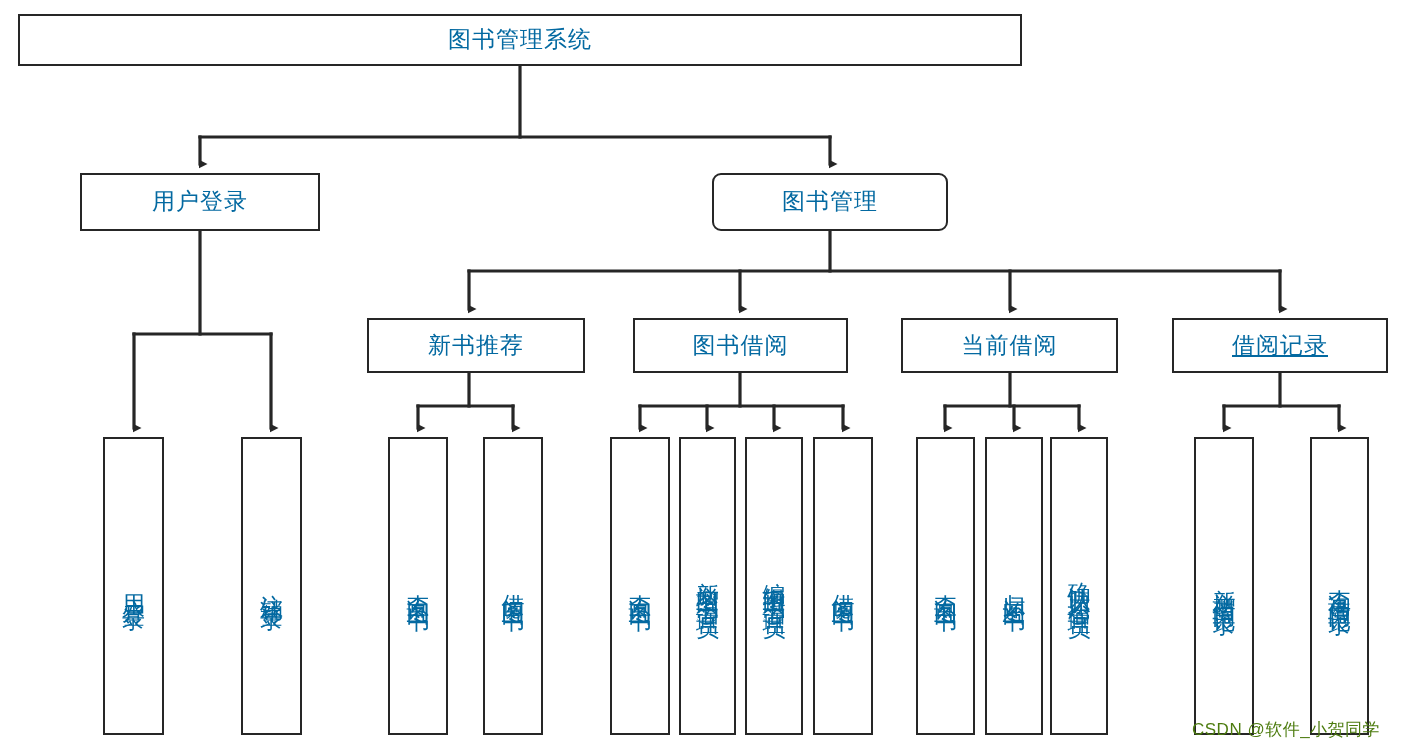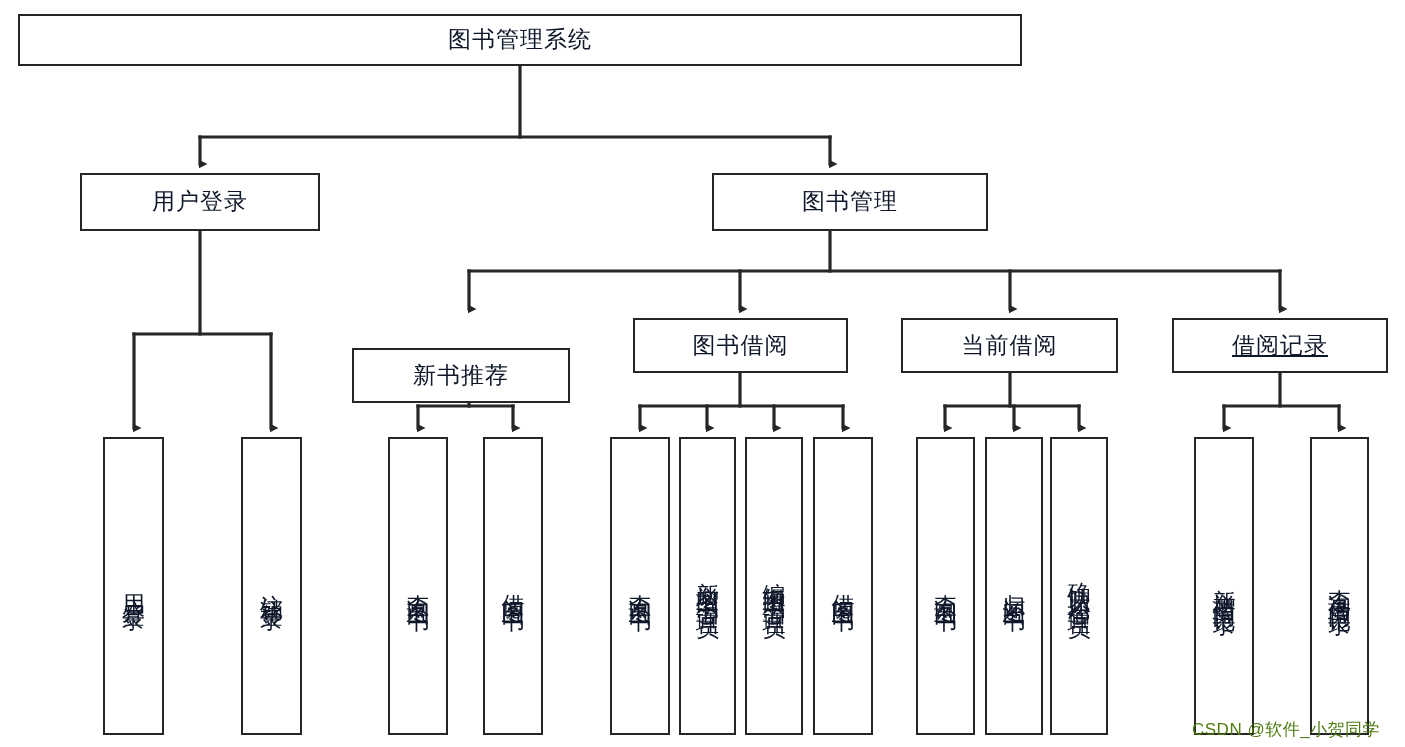--- a/index.html
+++ b/index.html
@@ -26,21 +26,21 @@
     pointer-events: none;
   }
   .node {
     position: absolute;
     box-sizing: border-box;
     background: #ffffff;
     border: 2px solid #262626;
     display: flex;
     align-items: center;
     justify-content: center;
-    color: #0f172a;
+    color: #0369a1;
   }
   .node-label {
     display: block;
     text-align: center;
     line-height: 1.28;
     white-space: nowrap;
   }
   
   .node.h .node-label {
     font-size: 23px;
@@ -127,25 +127,25 @@
     </g>
   </svg>
 
   <div class="node root h" style="left:18px; top:14px; width:1004px; height:52px;">
     <span class="node-label">图书管理系统</span>
   </div>
 
   <div class="node h" style="left:80px; top:173px; width:240px; height:58px;">
     <span class="node-label">用户登录</span>
   </div>
-  <div class="node h" style="left:712px; top:173px; width:276px; height:58px;">
+  <div class="node h" style="left:712px; top:173px; width:236px; height:58px;border-radius:9px;">
     <span class="node-label">图书管理</span>
   </div>
 
-  <div class="node h" style="left:352px; top:318px; width:218px; height:55px;margin-top:30px;">
+  <div class="node h" style="left:367px; top:318px; width:218px; height:55px;">
     <span class="node-label">新书推荐</span>
   </div>
   <div class="node h" style="left:901px; top:318px; width:217px; height:55px;">
     <span class="node-label">当前借阅</span>
   </div>
   <div class="node h" style="left:633px; top:318px; width:215px; height:55px;">
     <span class="node-label">图书借阅</span>
   </div>
   <div class="node h" style="left:1172px; top:318px; width:216px; height:55px;text-decoration:underline;">
     <span class="node-label">借阅记录</span>

